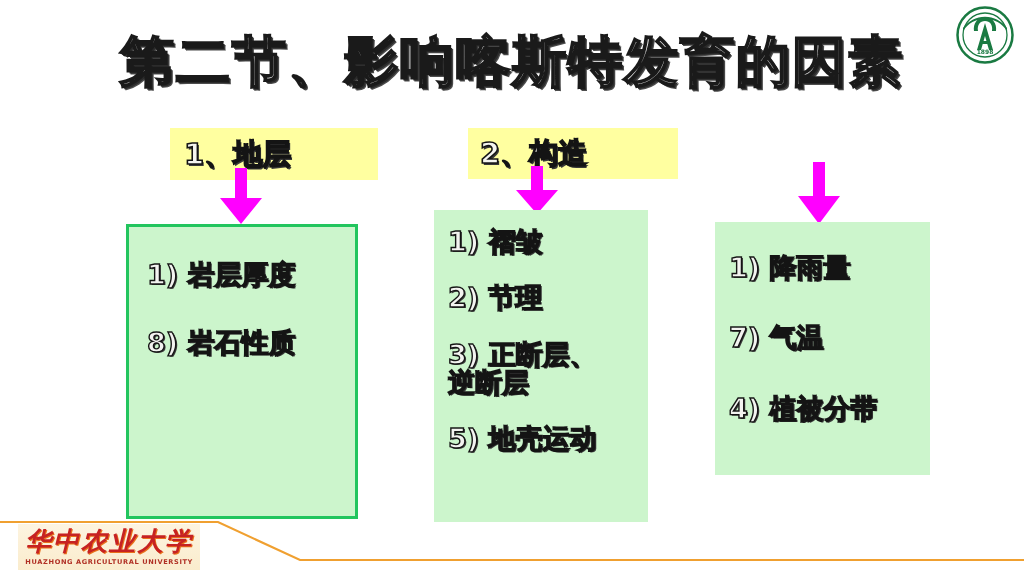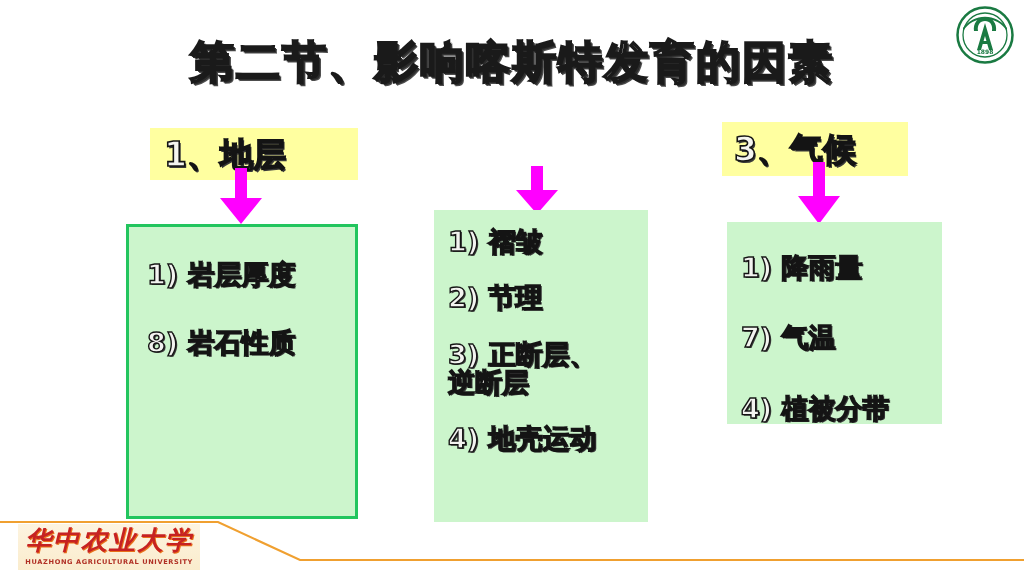--- a/index.html
+++ b/index.html
@@ -34,46 +34,47 @@
   .emblem svg { display: block; }
 
   
   .title {
     position: absolute;
     left: 0;
     top: 30px;
     width: 1024px;
     text-align: center;
     font-family: "DejaVu Sans", "Liberation Sans", sans-serif;
-    font-size: 44px;
+    font-size: 54px;
     font-weight: bold;
     letter-spacing: 2px;
     line-height: 64px;
     color: #f2f2f2;
     -webkit-text-stroke: 2px #1a1a1a;
     text-shadow:
        2px 2px 0 #2b2b2b,
        3px 3px 0 #4d4d4d;
     white-space: nowrap;
   }
 
   
   .col-head {
     position: absolute;
     background: #ffffa0;
-    font-size: 33px;
+    font-size: 29px;
     font-weight: bold;
     line-height: 1;
     color: #f5f5f0;
     -webkit-text-stroke: 1.6px #141414;
     text-shadow: 1.5px 1.5px 0 #3a3a3a;
     white-space: nowrap;
     display: flex;
     align-items: center;
     box-sizing: border-box;
+    margin-left: 20px;
   }
   .col-head.h1 { left: 150px; top: 128px; width: 208px; height: 52px; padding-left: 14px; }
   .col-head.h2 { left: 448px; top: 128px; width: 210px; height: 51px; padding-left: 12px; }
   .col-head.h3 { left: 722px; top: 122px; width: 186px; height: 54px; padding-left: 12px; }
 
   
   .arrow {
     position: absolute;
     width: 46px;
   }
@@ -94,23 +95,22 @@
     border: 3px solid #22c55e;
     padding: 34px 0 0 18px;
   }
   .box.b2 {
     left: 434px; top: 210px;
     width: 214px; height: 312px;
     padding: 18px 9px 0 14px;
   }
   .box.b3 {
     left: 715px; top: 222px;
-    width: 215px; height: 202px;
+    width: 215px; height: 253px;
     padding: 32px 0 0 14px;
-    margin-left: 12px;
   }
 
   .item {
     font-size: 27px;
     font-weight: bold;
     line-height: 1.05;
     color: #f3f3f0;
     -webkit-text-stroke: 1.4px #141414;
     text-shadow: 1.4px 1.4px 0 #3d3d3d;
     white-space: pre-line;
@@ -137,21 +137,21 @@
     width: 182px;
     height: 46px;
     background: linear-gradient(180deg, #fdf4e0 0%, #faeccd 100%);
     display: flex;
     flex-direction: column;
     justify-content: center;
     align-items: center;
     overflow: hidden;
   }
   .logo-cn {
-    font-family: Liberation Mono, monospace;
+    font-family: Liberation Serif, serif;
     font-size: 26px;
     font-weight: bold;
     font-style: italic;
     letter-spacing: 2px;
     line-height: 1;
     color: #c62222;
     text-shadow: 1px 1px 0 #e8701a;
     white-space: nowrap;
     text-align: center;
   }
@@ -179,22 +179,22 @@
       <path d="M29 17 L21 44 L25 44 L29 30 L33 44 L37 44 Z" fill="#1a7a42"></path>
       <rect x="24" y="35" width="10" height="3" fill="#1a7a42"></rect>
       <text x="29" y="48" font-family="'DejaVu Sans','Liberation Sans',sans-serif" font-size="6" font-weight="bold" fill="#1a7a42" text-anchor="middle">1898</text>
     </svg>
   </div>
 
   <div class="title">第二节、影响喀斯特发育的因素</div>
 
   <div class="col-head h1">1、地层</div>
 
-
-  <div class="col-head h3">3、气候</div>
+  <div class="col-head h2">2、构造</div>
+
 
   <div class="arrow a1">
     <svg viewBox="0 0 46 56" preserveAspectRatio="none" aria-hidden="true">
       <polygon points="17,0 29,0 29,30 44,30 23,56 2,30 17,30" fill="#ff00ff"></polygon>
     </svg>
   </div>
   <div class="arrow a2">
     <svg viewBox="0 0 46 48" preserveAspectRatio="none" aria-hidden="true">
       <polygon points="17,0 29,0 29,24 44,24 23,48 2,24 17,24" fill="#ff00ff"></polygon>
     </svg>
@@ -208,21 +208,21 @@
   <div class="box b1">
     <div class="item">1) 岩层厚度</div>
     <div class="item">8) 岩石性质</div>
   </div>
 
   <div class="box b2">
     <div class="item">1) 褶皱</div>
     <div class="item">2) 节理</div>
     <div class="item">3) 正断层、
     逆断层</div>
-    <div class="item">4) 地壳运动</div>
+    <div class="item">5) 地壳运动</div>
   </div>
 
   <div class="box b3">
     <div class="item">1) 降雨量</div>
     <div class="item">7) 气温</div>
     <div class="item">4) 植被分带</div>
   </div>
 
   <div class="footer-line">
     <svg viewBox="0 0 1024 63" width="1024" height="63" aria-hidden="true">

